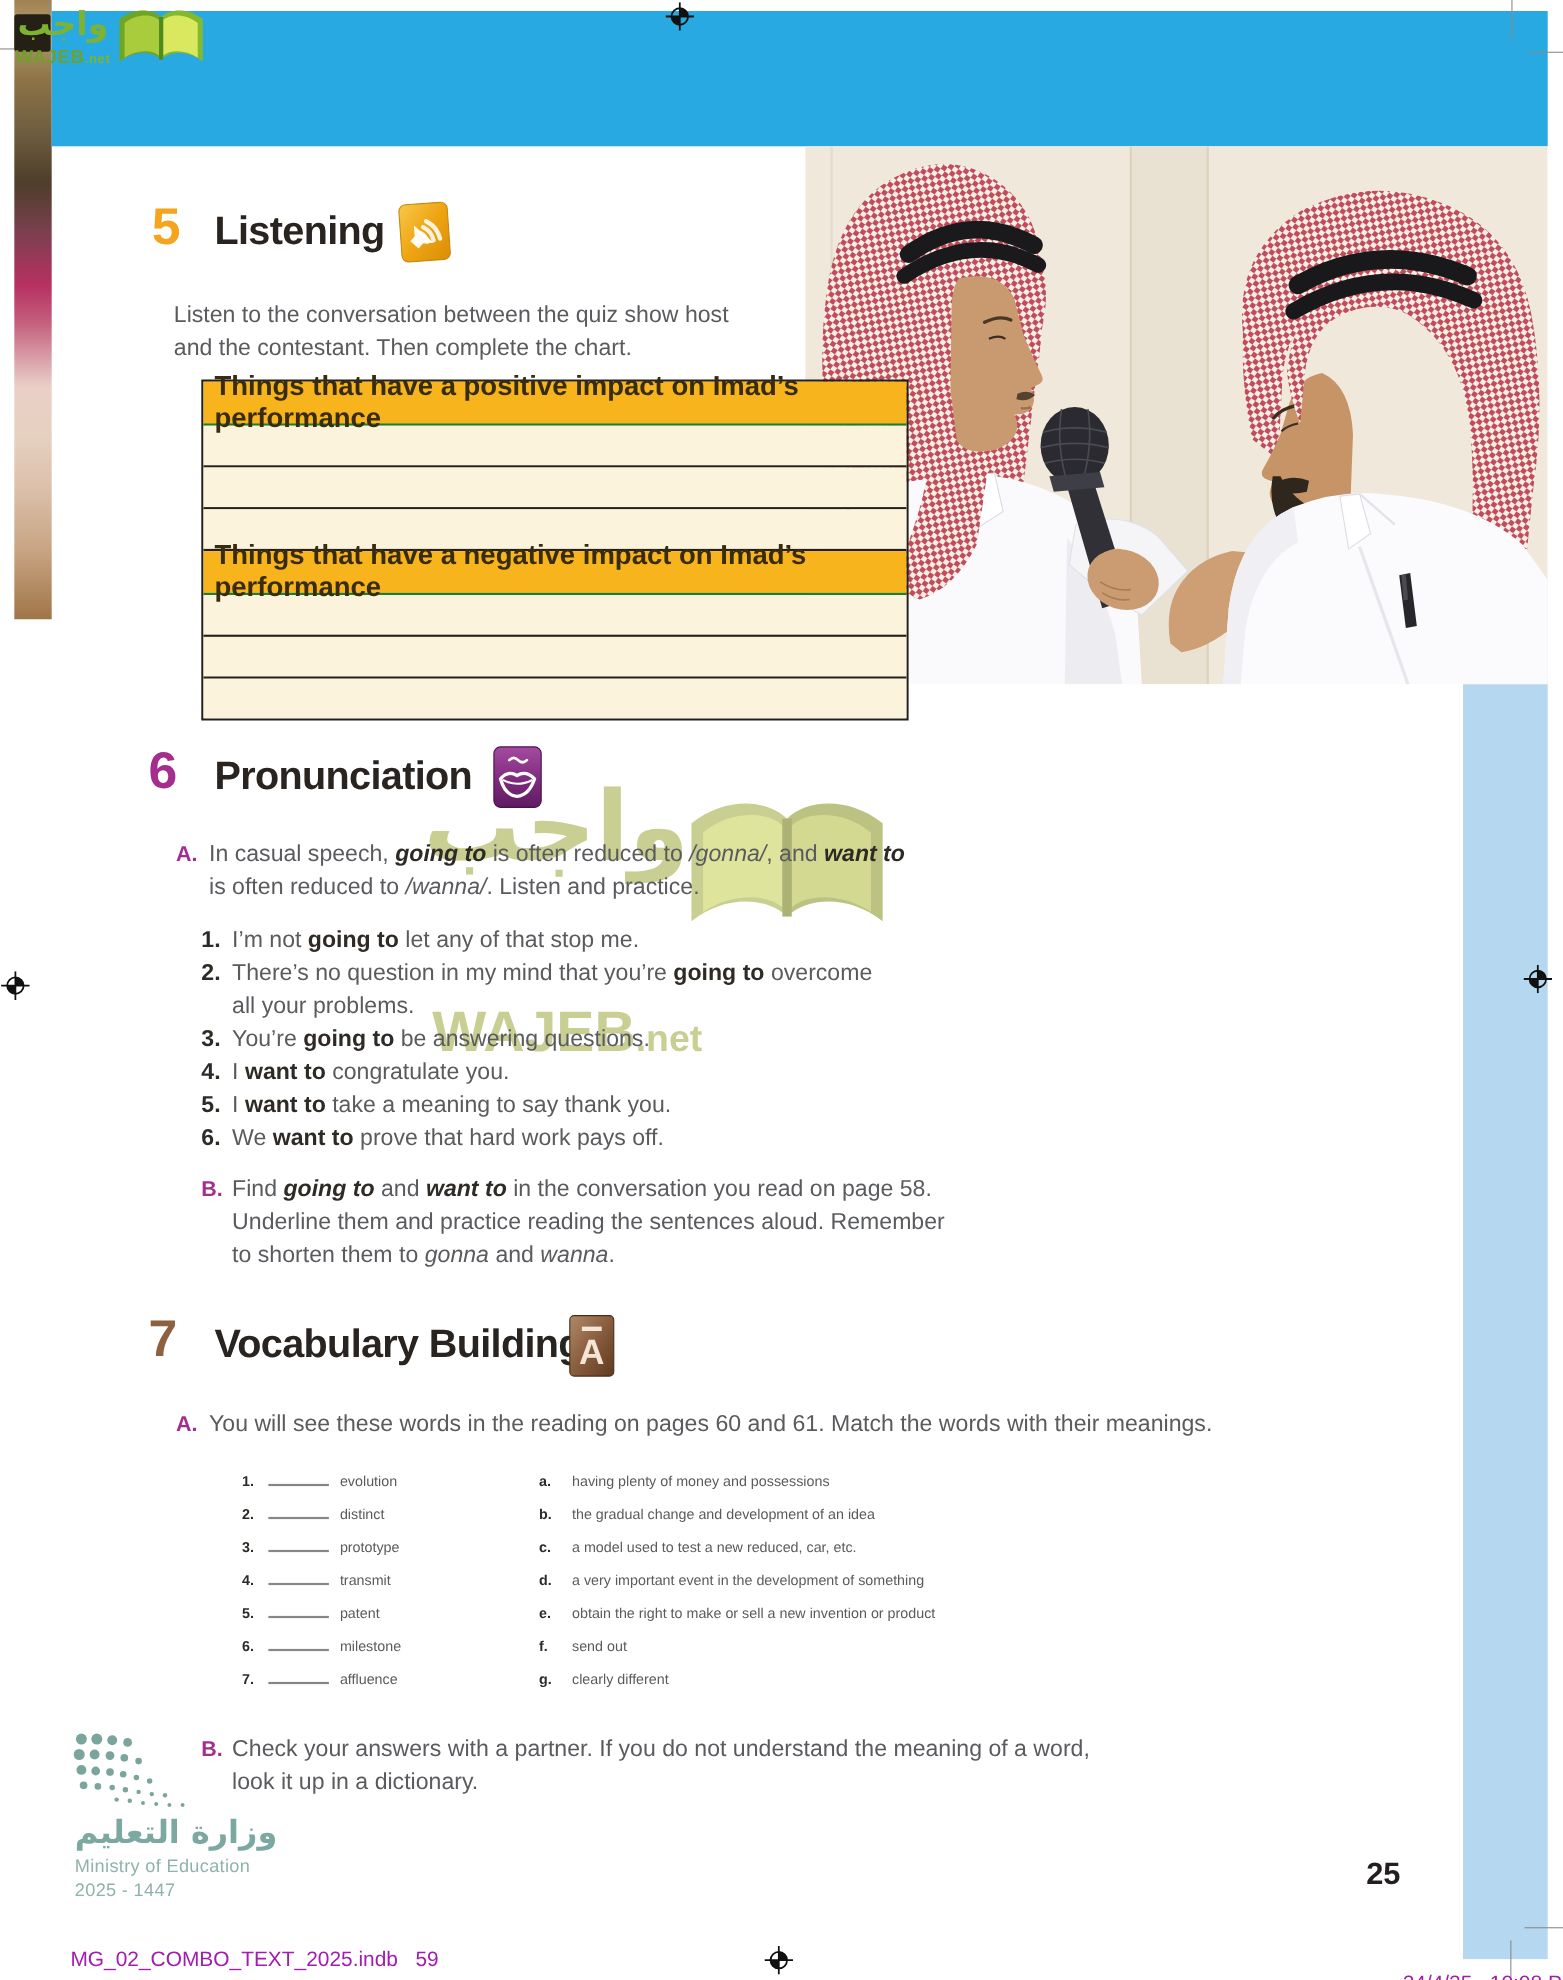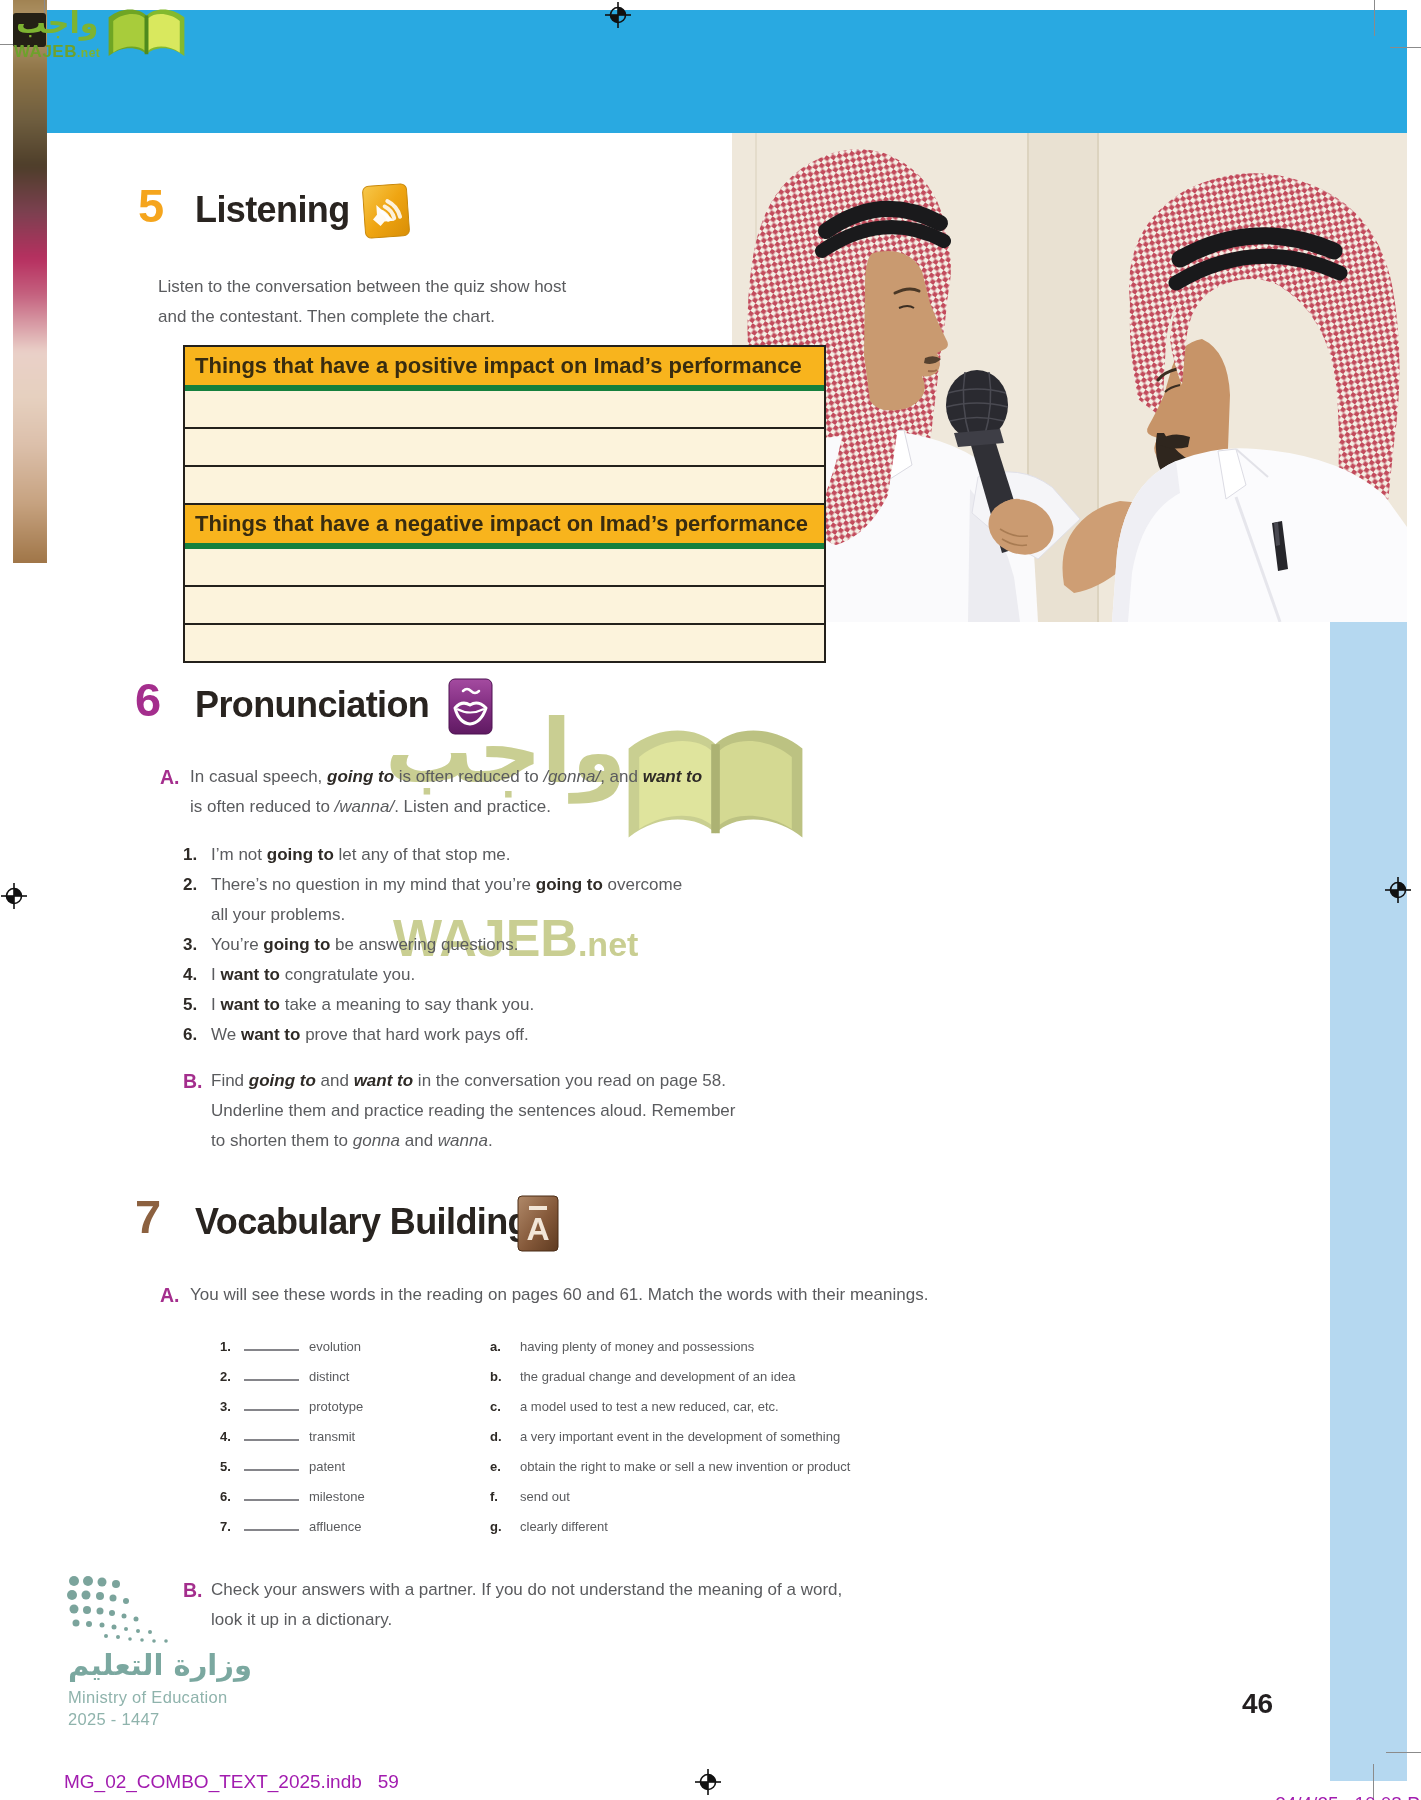--- a/index.html
+++ b/index.html
@@ -12,29 +12,29 @@
   .left-strip{left:13px;top:0;width:34px;height:563px;overflow:hidden}
   .left-strip-inner{position:absolute;left:-6px;top:-8px;width:46px;height:580px;filter:blur(3px);
      background:linear-gradient(180deg,#9b7b4a 0%,#b59c6e 6%,#8d7346 14%,#6f5e3f 22%,#4e3e2a 30%,
      #7c4050 38%,#b73060 46%,#c4607e 52%,#ead0c8 62%,#e6d0bf 70%,#dcc0ab 78%,#c7a381 88%,#9a6f3f 100%)}
   
   .mark{background:#8b8b8b}
   
   .secnum{font-weight:700;font-size:47px;line-height:1}
   .sectitle{font-weight:700;font-size:36px;line-height:1;color:#292420;letter-spacing:-0.6px}
   
-  .bodytext{font-size:17px;line-height:30px;color:#5A5B5E}
+  .bodytext{font-size:21px;line-height:30px;color:#5A5B5E}
   .b{font-weight:700;color:#2E2A26}
   .i{font-style:italic}
   .plabel{font-weight:700;color:#A42E8D;font-size:19.5px;line-height:30px}
   .inum{display:inline-block;width:28px;font-weight:700;color:#2E2A26}
   
   .tbl{left:183px;top:345px;width:639px;border:2px solid #23201b}
-  .tbl-h{height:38px;background:#F8B41D;border-bottom:6px solid #15803d;display:flex;align-items:center;
-         padding:0 10px;font-weight:700;font-size:22px;color:#382c10}
+  .tbl-h{height:38px;background:#F8B41D;border-bottom:2px solid #15803d;display:flex;align-items:center;
+         padding:0 10px;font-weight:700;font-size:25px;color:#382c10}
   .tbl-r{height:36px;background:#FCF3DC;border-bottom:2px solid #23201b}
   .tbl-r:last-child{border-bottom:none}
   
   .vrow,.drow{position:absolute;font-size:13px;line-height:30px;color:#5A5B5E;white-space:nowrap}
   .vnum{display:inline-block;width:24px;font-weight:700;color:#2E2A26}
   .vblank{display:inline-block;width:55px;height:14px;border-bottom:2px solid #85858a;margin:0 10px 0 0;}
   .dletter{display:inline-block;width:30px;font-weight:700;color:#2E2A26}
   
   .footer{font-size:19px;color:#a21caf;white-space:pre}
   
@@ -349,19 +349,19 @@
         <circle cx="64" cy="66" r="1.8"></circle>
         <circle cx="76" cy="67" r="1.8"></circle>
         <circle cx="88" cy="68" r="1.8"></circle>
         <circle cx="100" cy="68" r="1.8"></circle>
     </g>
   </svg>
   <div class="abs min-ar" style="left:68px;top:1648px">وزارة التعليم</div>
   <div class="abs min-en" style="left:68px;top:1688px">Ministry of Education</div>
   <div class="abs min-en" style="left:68px;top:1710px">2025 - 1447</div>
 
-  <div class="abs" style="left:1242px;top:1688px;font-size:28px;font-weight:700;color:#231F20">46</div>
+  <div class="abs" style="left:1242px;top:1688px;font-size:28px;font-weight:700;color:#231F20">25</div>
   <div class="abs footer" style="left:64px;top:1771px">MG_02_COMBO_TEXT_2025.indb   59</div>
   <div class="abs footer" style="left:1254px;top:1771px">
     <span>24/4/25</span><span>   </span><span>10:08 PM</span>
   </div>
 
 </div>
 
 </body></html>

